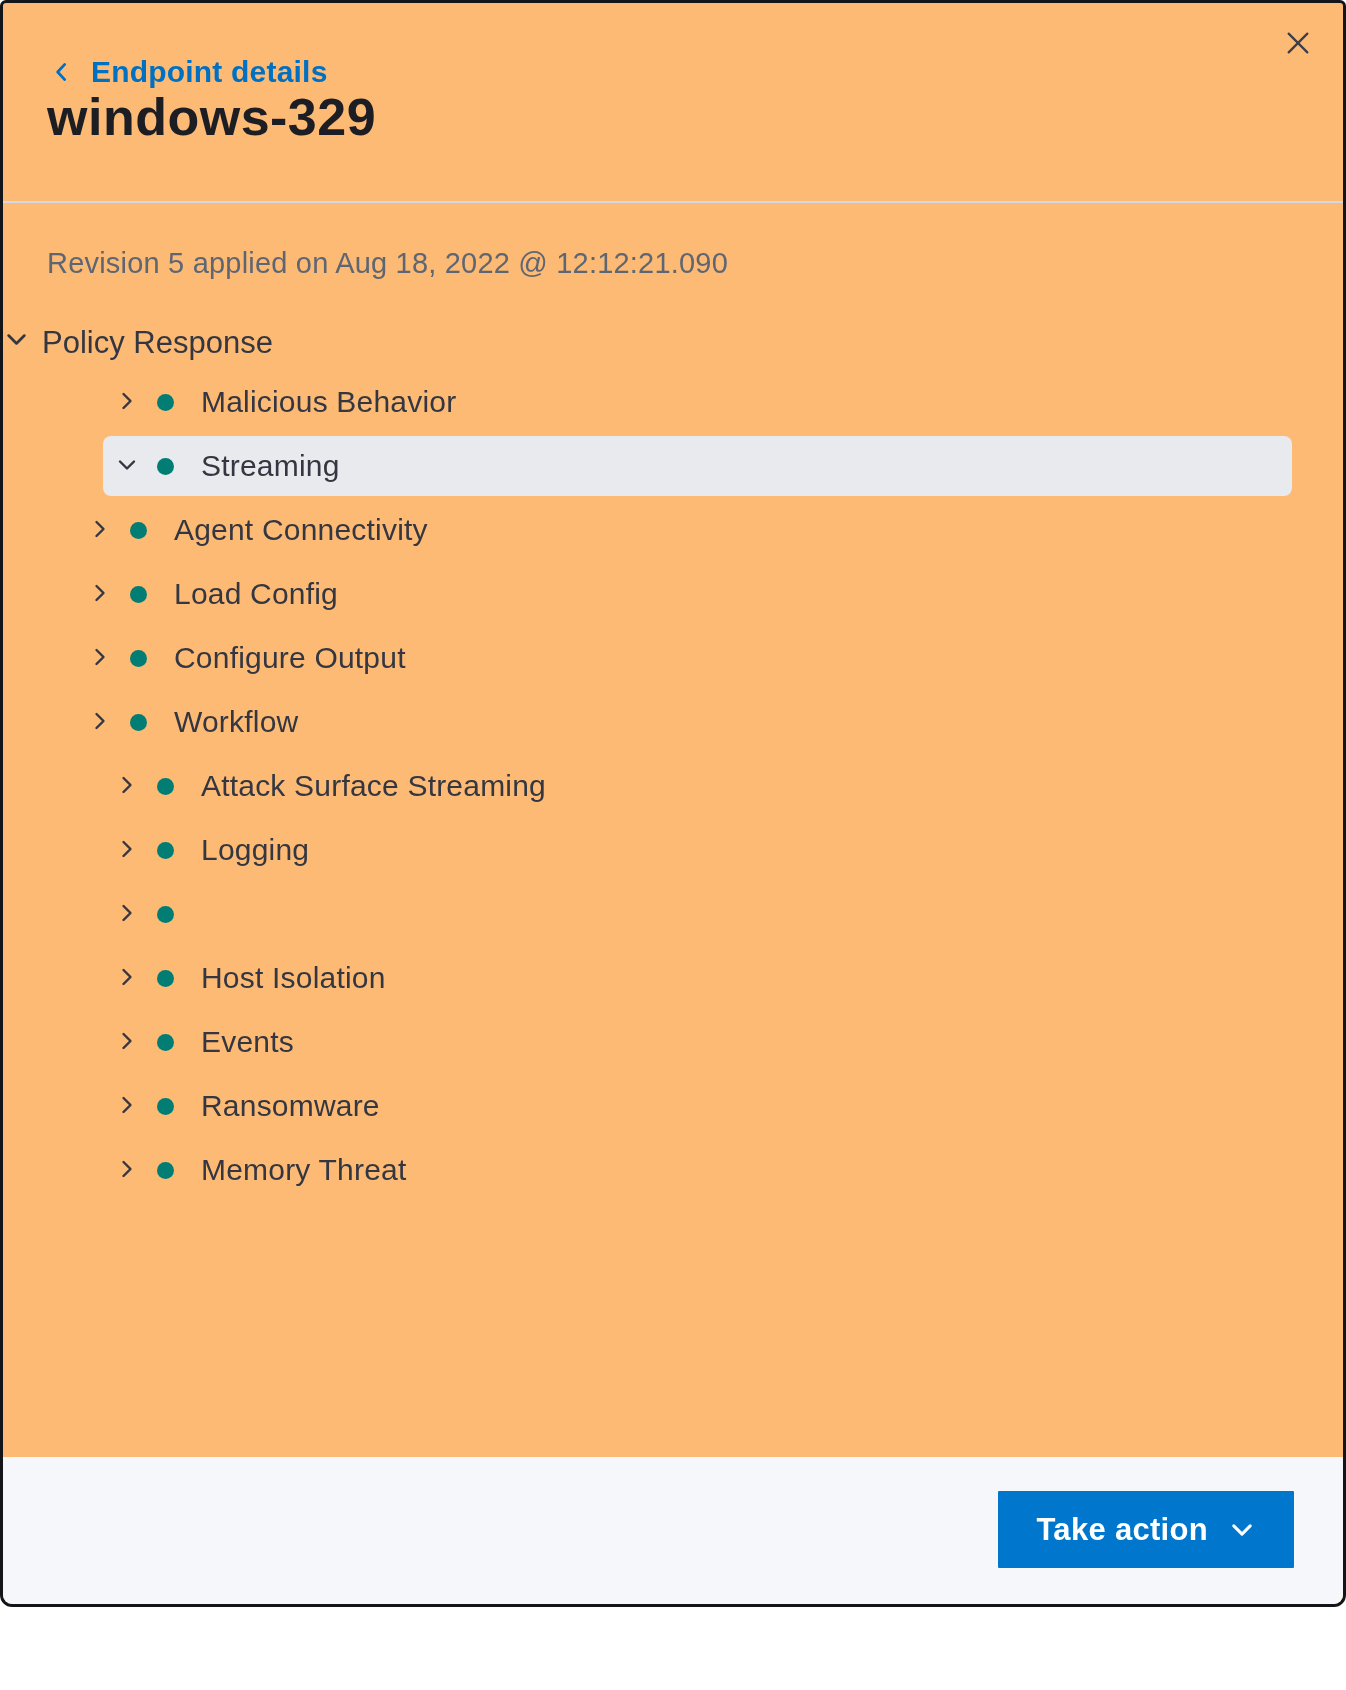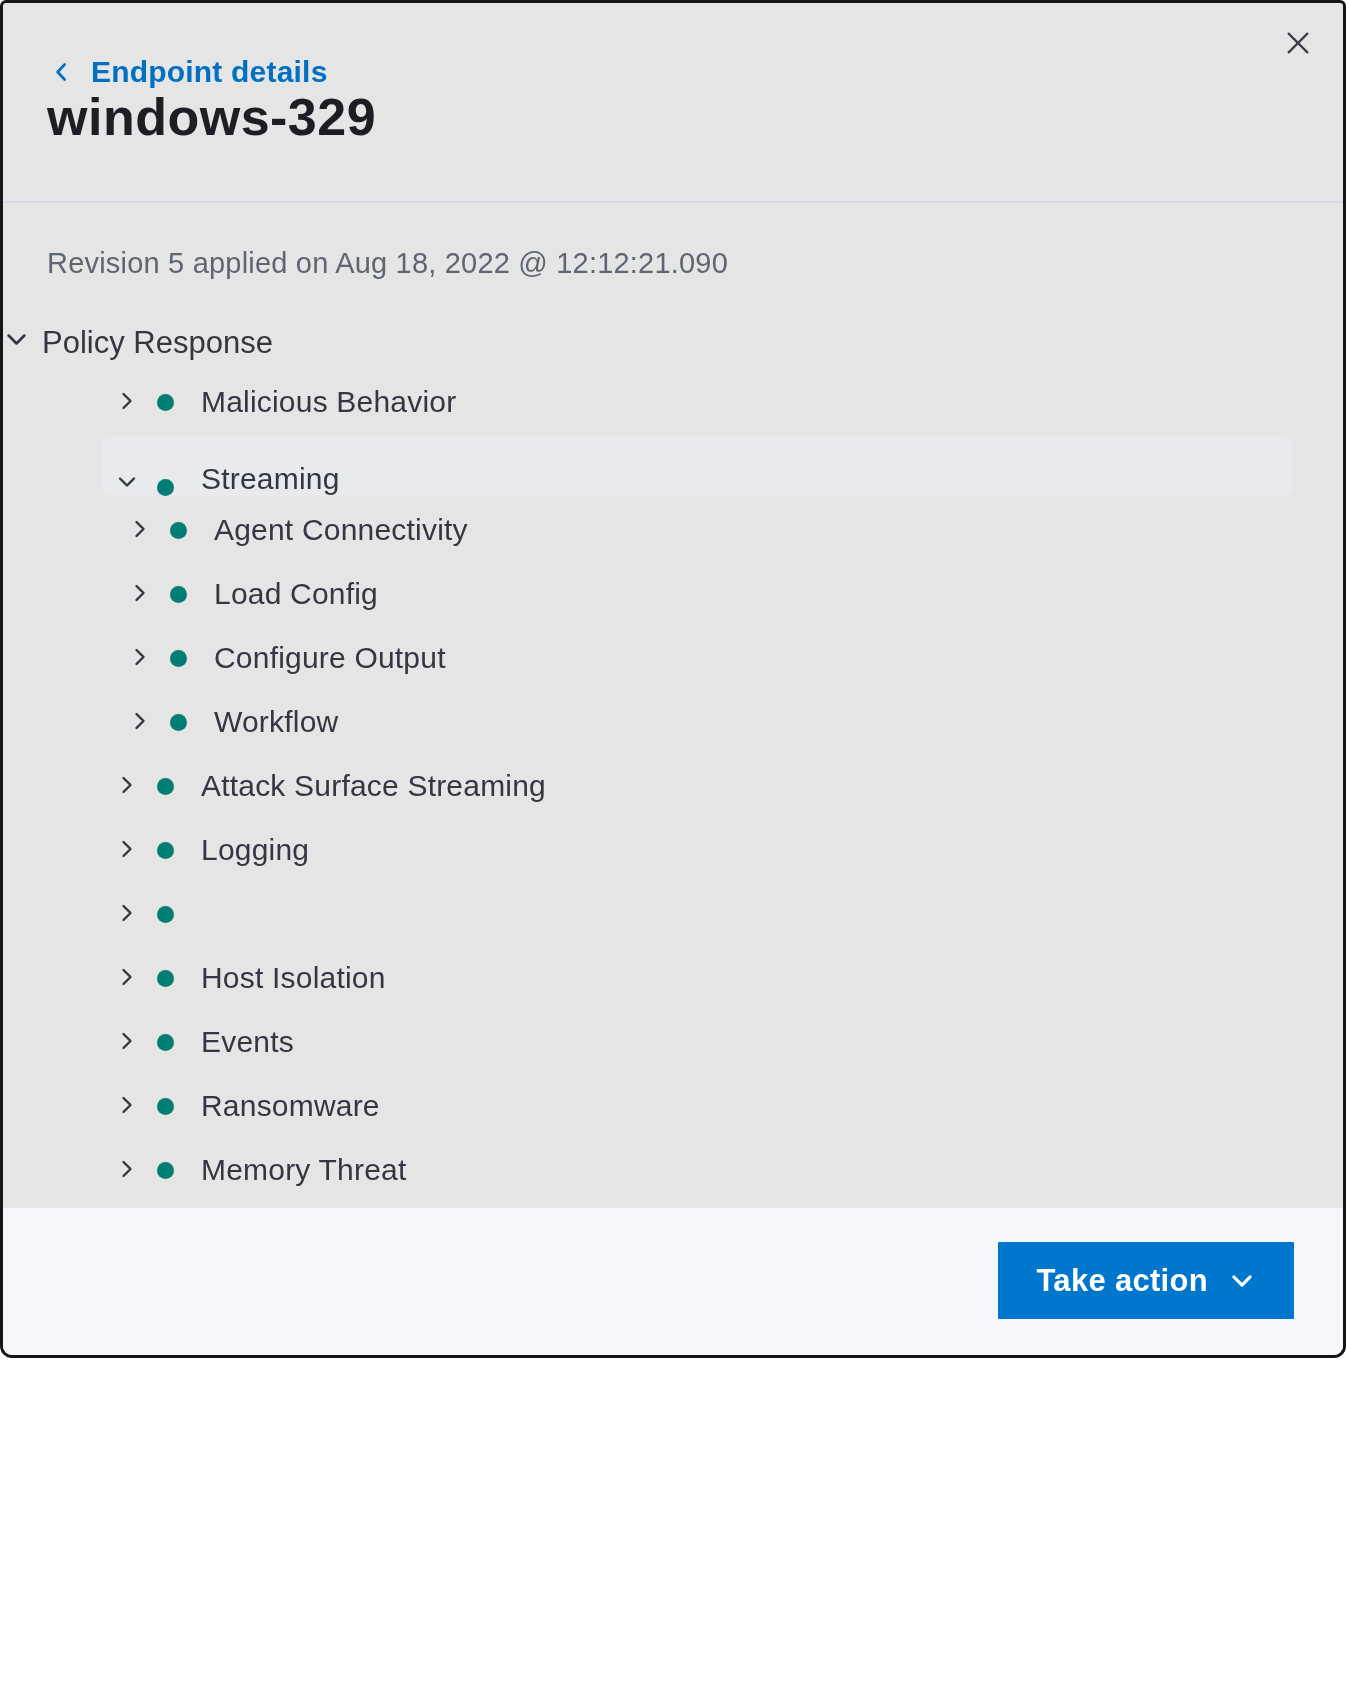--- a/index.html
+++ b/index.html
@@ -1,20 +1,20 @@
 <!DOCTYPE html>
 <html><head>
 <meta charset="utf-8">
 <style>
   html,body{margin:0;padding:0;background:#ffffff;}
   *{box-sizing:border-box;}
   body{font-family:"Liberation Sans","DejaVu Sans",sans-serif;-webkit-font-smoothing:antialiased;}
 
   .screen{
-    position:relative;width:1346px;height:1358px;background:#e5e5e5;
+    position:relative;width:1346px;height:1607px;background:#fdba74;
     border:3px solid #131519;border-radius:6px 6px 12px 12px;overflow:hidden;
   }
 
   
   .flyout-header{position:absolute;top:0;left:0;right:0;height:200px;border-bottom:2px solid #D3DAE6;}
   .back-link{
     position:absolute;top:52px;left:46px;display:flex;align-items:center;gap:16px;
     color:#0071C2;font-size:30px;font-weight:700;cursor:pointer;letter-spacing:.2px;
   }
   .back-link svg{display:block;}
@@ -33,25 +33,25 @@
   .tree-root-row{
     margin-top:42px;height:42px;display:flex;align-items:center;gap:12px;
     font-size:31px;color:#343741;cursor:pointer;
   }
   .tree-rows{margin-top:6px;}
 
   .tree-row{
     display:flex;align-items:center;height:64px;cursor:pointer;color:#343741;font-size:30px;letter-spacing:.2px;
   }
   .tree-row.level-1{padding-left:111px;}
-  .tree-row.level-2{padding-left:84px;margin-left:40px;}
+  .tree-row.level-2{padding-left:84px;}
   .tree-row.selected{
     background:#E9EAEE;border-radius:8px;height:60px;margin:2px 51px 2px 100px;
   }
-  .tree-row.selected.level-1{padding-left:11px;align-items:flex-end;}
+  .tree-row.selected.level-1{padding-left:11px;}
 
   .chev-btn{
     width:26px;height:26px;display:flex;align-items:center;justify-content:center;flex:0 0 auto;
     background:transparent;border:none;padding:0;cursor:pointer;
   }
   .chev-right,.chev-down{display:none;}
   .tree-row[data-expanded="true"] .chev-down{display:block;}
   .tree-row[data-expanded="false"] .chev-right{display:block;}
 
   .status-dot{

